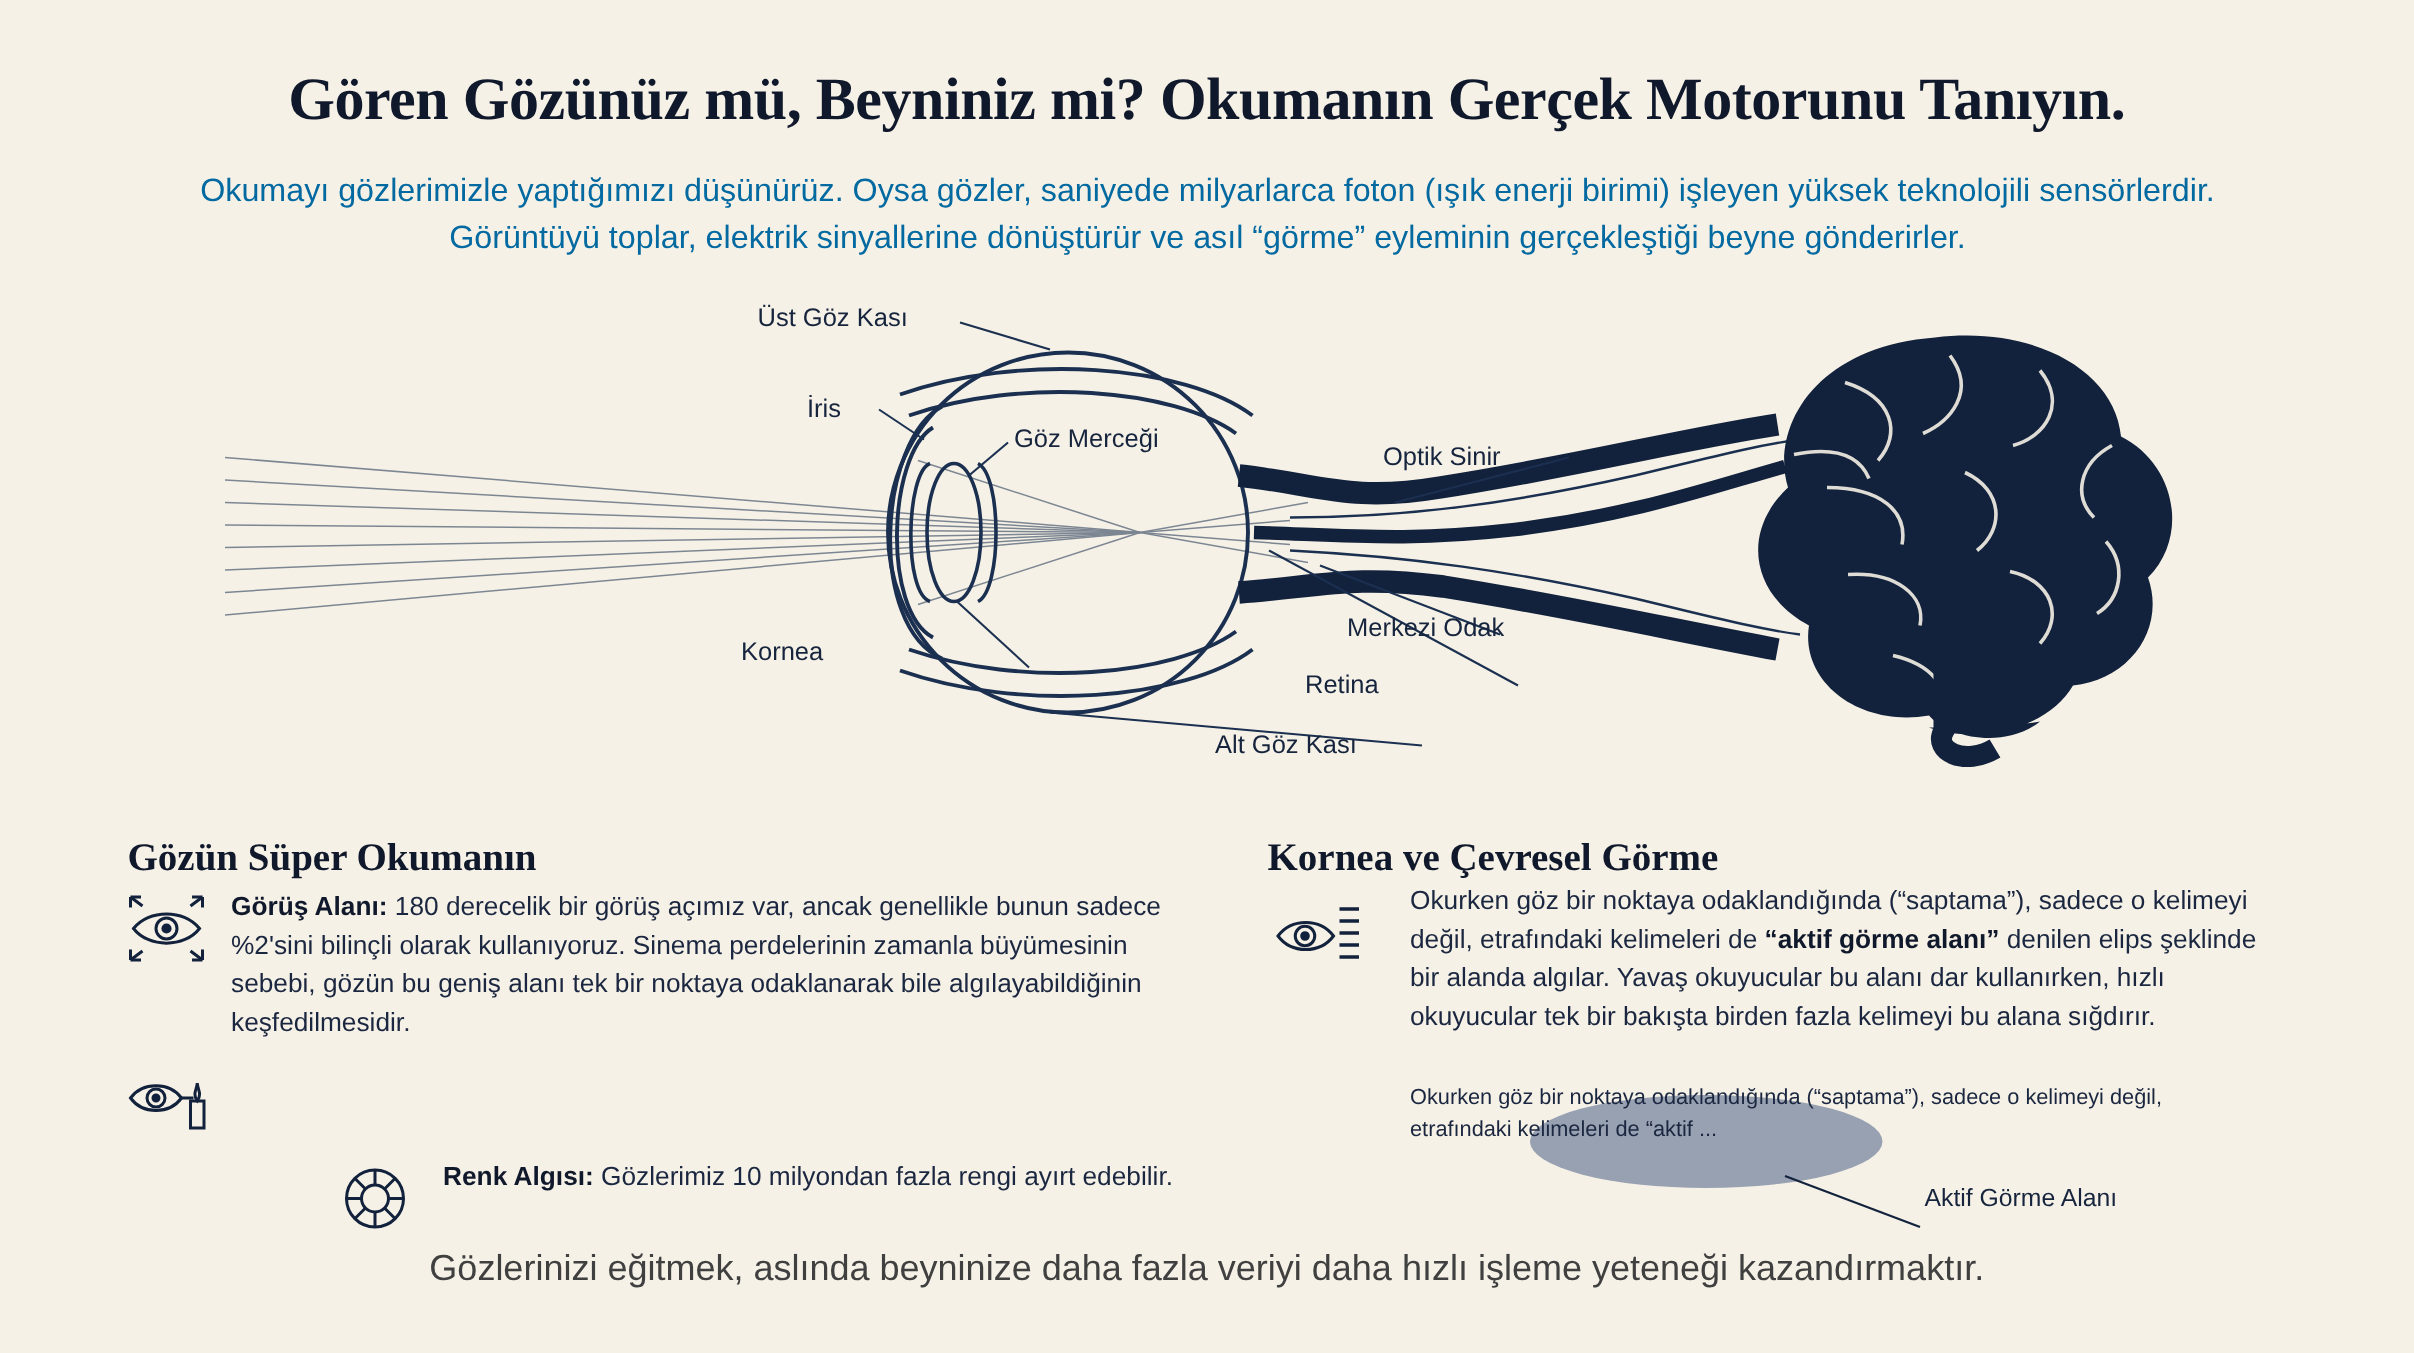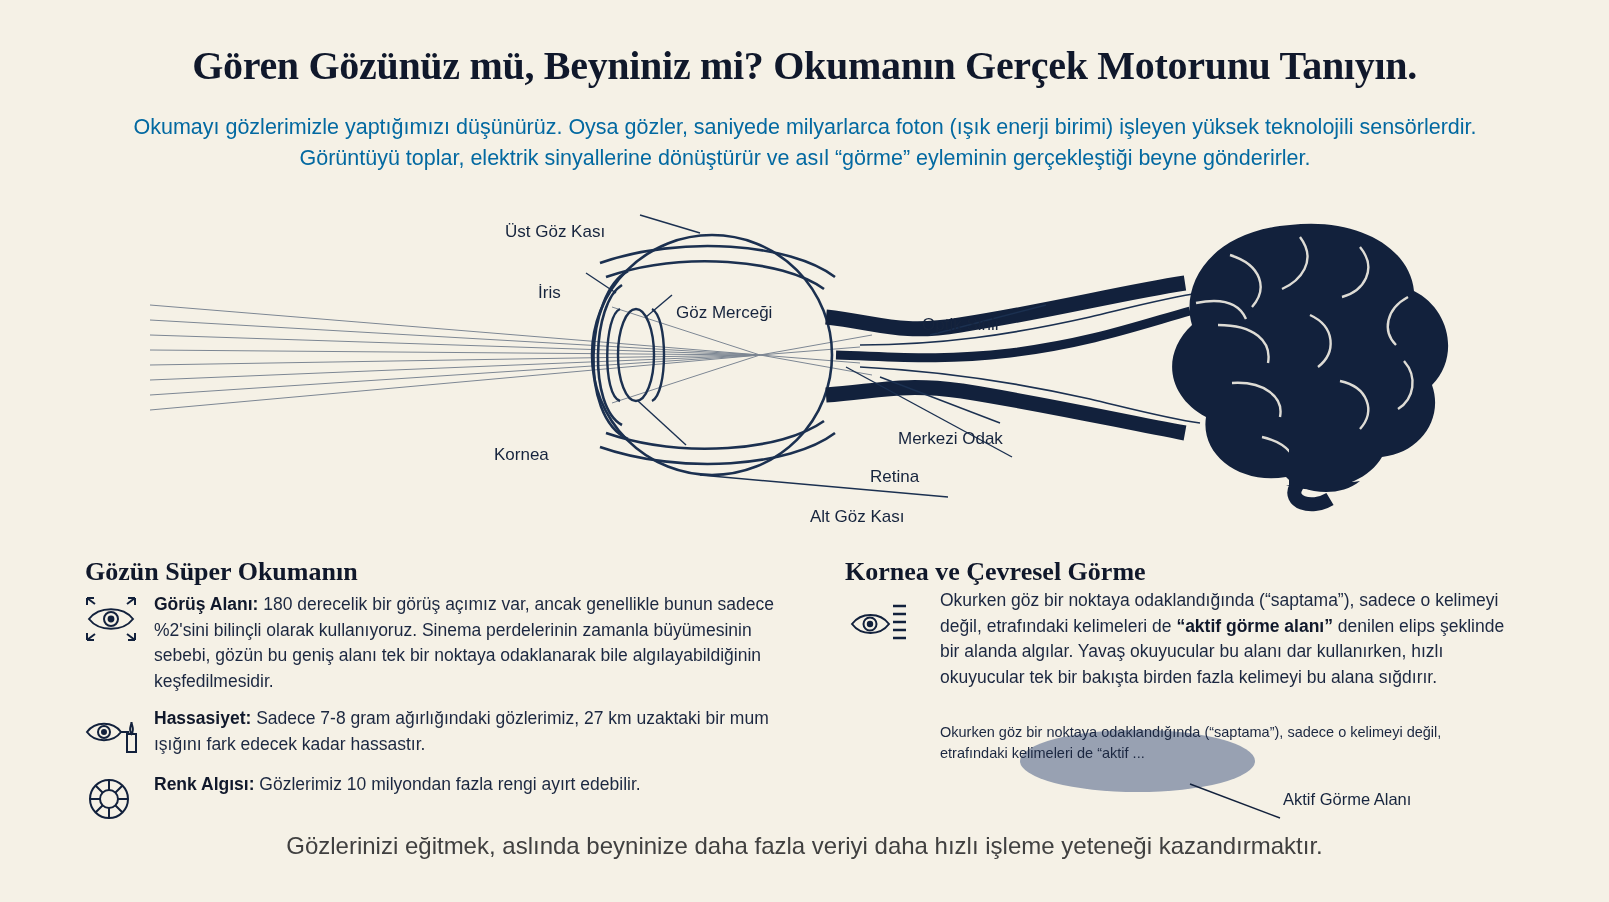--- a/index.html
+++ b/index.html
@@ -33,39 +33,38 @@
 
   
   .diagram{position:absolute;left:0;top:185px;width:1609px;height:340px;}
   .diagram svg{display:block;}
 
   .lbl{
     position:absolute;
     font-size:17px;
     color:#16243d;
     white-space:nowrap;
-    margin-top:20px;
   }
 
   
   .sec-head{
     position:absolute;
     font-family:"Liberation Serif", serif;
     font-weight:bold;
     font-size:26px;
     color:#10182b;
   }
   #head-left{left:85px;top:557px;}
   #head-right{left:845px;top:557px;}
 
   
   .feat{position:absolute;display:flex;gap:14px;}
   #feat-0{left:82px;top:592px;width:700px;}
   #feat-1{left:82px;top:706px;width:700px;}
-  #feat-2{left:82px;top:772px;width:700px;}
+  #feat-2{left:82px;top:772px;width:700px;justify-content:flex-end;}
   .feat .ico{flex:0 0 58px;height:52px;display:flex;align-items:flex-start;justify-content:center;padding-top:2px;}
   .feat .txt{
     font-size:17.5px;line-height:25.5px;color:#1b2740;
   }
   .feat .txt b{font-weight:bold;color:#10182b;}
 
   
   #right-icon{position:absolute;left:848px;top:596px;width:62px;height:56px;}
   #right-para{
     position:absolute;left:940px;top:588px;width:575px;
@@ -220,23 +219,20 @@
     <div class="ico">
       <svg width="56" height="50" viewBox="0 0 56 50" fill="none" stroke="#12213c" stroke-width="2">
         <path d="M4 24 C12 13 30 13 38 24 C30 35 12 35 4 24 Z"></path>
         <circle cx="21" cy="24" r="6"></circle>
         <circle cx="21" cy="24" r="2" fill="#12213c"></circle>
         <path d="M38 24 L46 24"></path>
         <rect x="44" y="26" width="9" height="18"></rect>
         <path d="M48.5 26 C52 21 48.5 18 48.5 14 C48.5 18 45 21 48.5 26 Z"></path>
       </svg>
     </div>
-    <div class="txt">
-      <b>Hassasiyet:</b><span> Sadece 7-8 gram ağırlığındaki gözlerimiz, 27 km uzaktaki bir mum ışığını fark edecek kadar hassastır.</span>
-    </div>
   </div>
 
   <div class="feat" id="feat-2">
     <div class="ico">
       <svg width="56" height="50" viewBox="0 0 56 50" fill="none" stroke="#12213c" stroke-width="2">
         <circle cx="26" cy="25" r="19"></circle>
         <circle cx="26" cy="25" r="9"></circle>
         <path d="M26 6 L26 16 M45 25 L35 25 M26 44 L26 34 M7 25 L17 25
                  M39.5 11.5 L32.5 18.5 M39.5 38.5 L32.5 31.5
                  M12.5 38.5 L19.5 31.5 M12.5 11.5 L19.5 18.5"></path>

